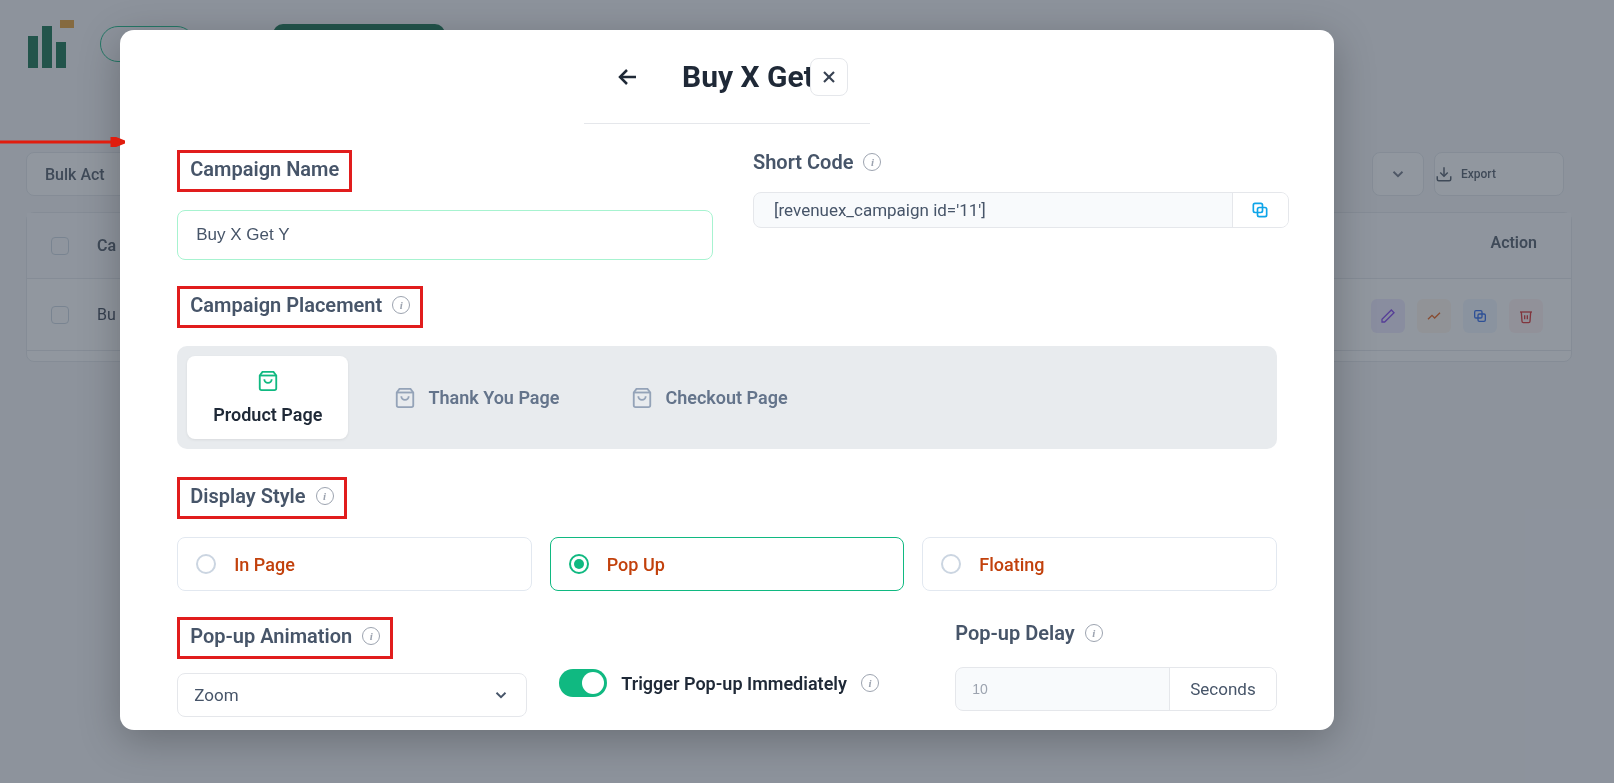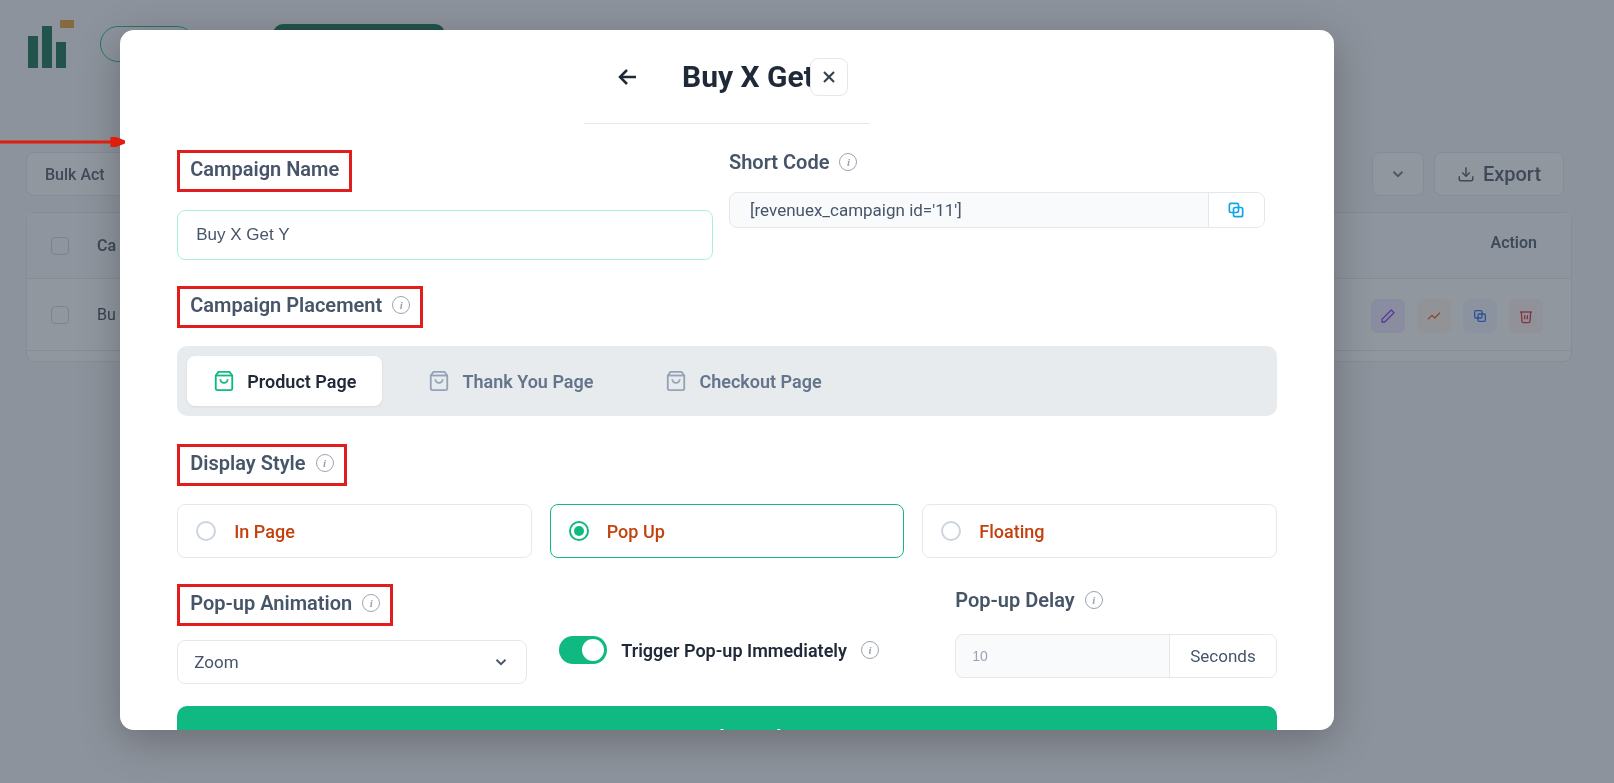--- a/index.html
+++ b/index.html
@@ -63,23 +63,22 @@
       position: absolute;
       top: 152px;
       right: 50px;
       width: 130px;
       height: 44px;
       background: #fff;
       border: 1px solid #e5e7eb;
       border-radius: 8px;
       display: flex;
       align-items: center;
-      justify-content: center;
       gap: 8px;
-      font-size: 20px;
+      font-size: 12px;
       color: #4b5563;
       font-weight: 500;
     }
     .bg-chevron-box {
       position: absolute;
       top: 152px;
       right: 190px;
       width: 52px;
       height: 44px;
       background: #fff;
@@ -215,21 +214,21 @@
       padding: 26px 30px 0 30px;
       overflow-y: auto;
       position: relative;
     }
     .modal-body::-webkit-scrollbar { width: 10px; }
     .modal-body::-webkit-scrollbar-thumb { background: #a7b0bb; border-radius: 5px; }
     .modal-body::-webkit-scrollbar-track { background: transparent; }
 
     .form-row {
       display: flex;
-      gap: 16px;
+      gap: 40px;
       margin-bottom: 26px;
     }
     .form-col-half { flex: 0 0 calc(50% - 14px); }
 
     .field-label {
       font-size: 20px;
       font-weight: 600;
       color: #475569;
       margin-bottom: 18px;
       display: inline-flex;
@@ -304,20 +303,21 @@
       border-radius: 8px;
       font-size: 18px;
       font-weight: 600;
       color: #64748b;
       cursor: pointer;
     }
     .placement-tab.active {
       background: #fff;
       color: #1f2937;
       box-shadow: 0 1px 3px rgba(0,0,0,0.07);
+      flex-direction: column;
     }
     .placement-tab.active .tab-icon { color: #10b981; }
     .tab-icon {
       width: 22px; height: 22px; display:flex;align-items:center;justify-content:center;color:#94a3b8;
     }
 
     .radio-group {
       display: flex;
       gap: 18px;
     }

